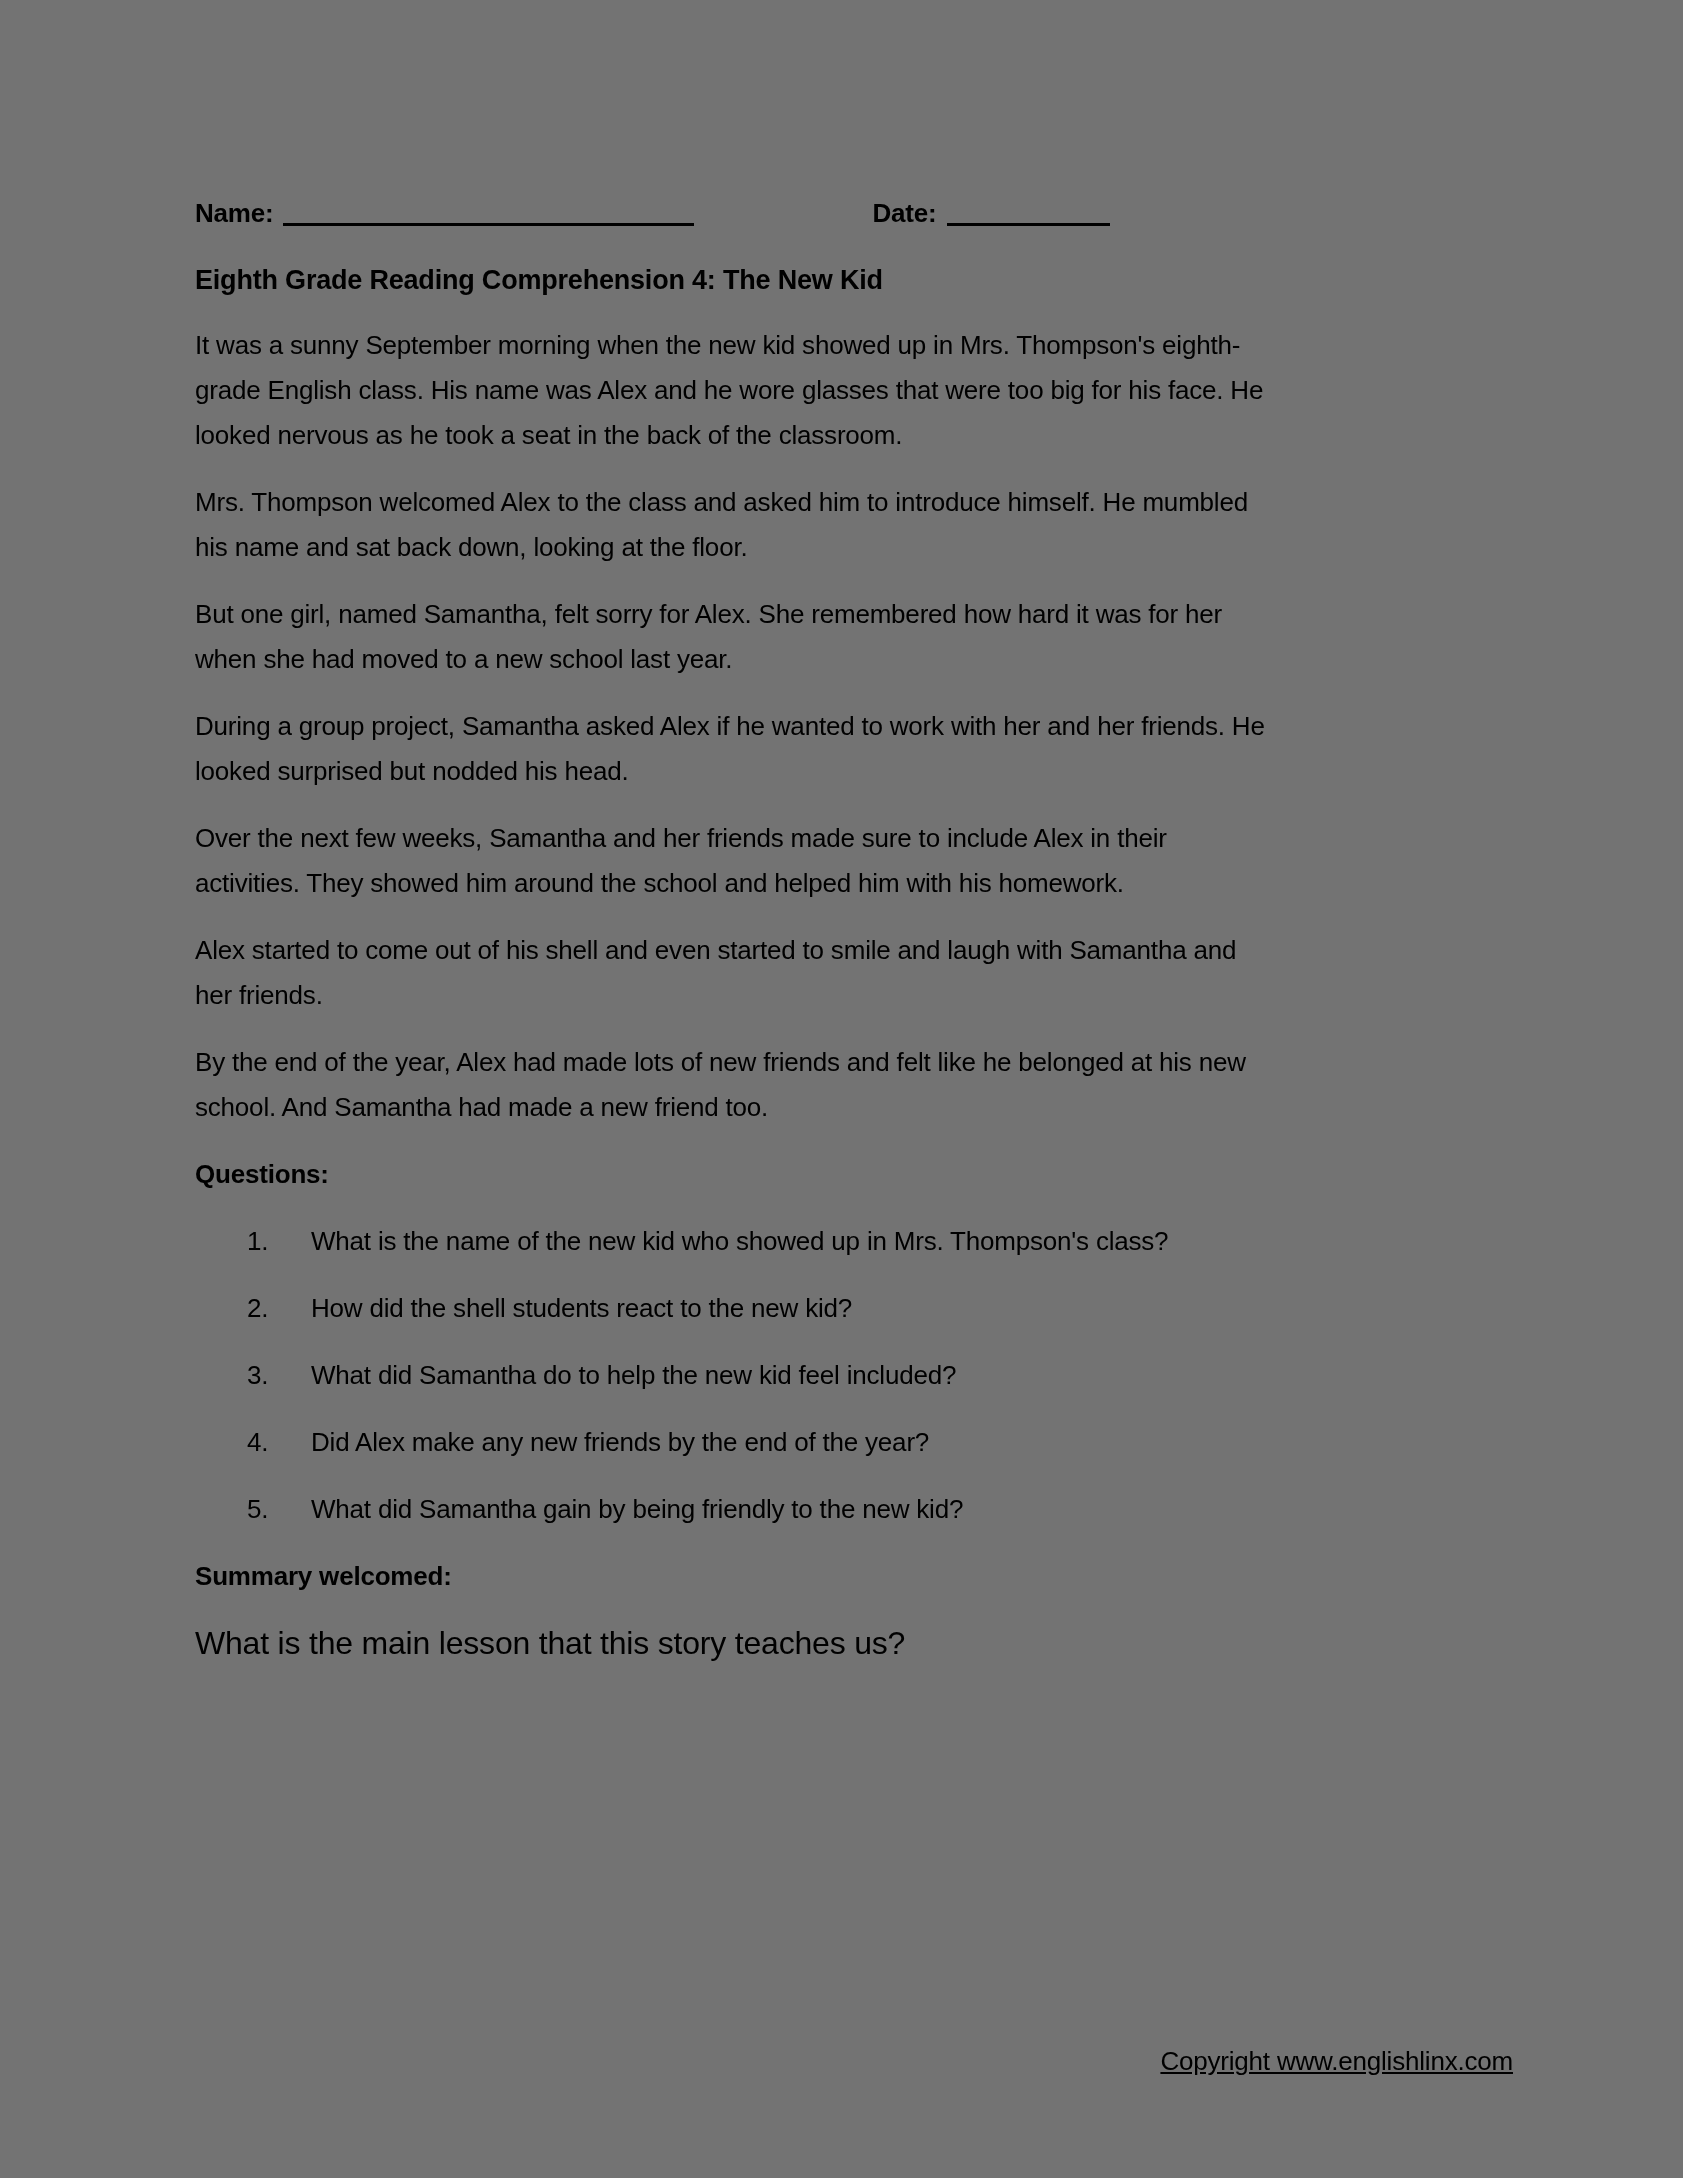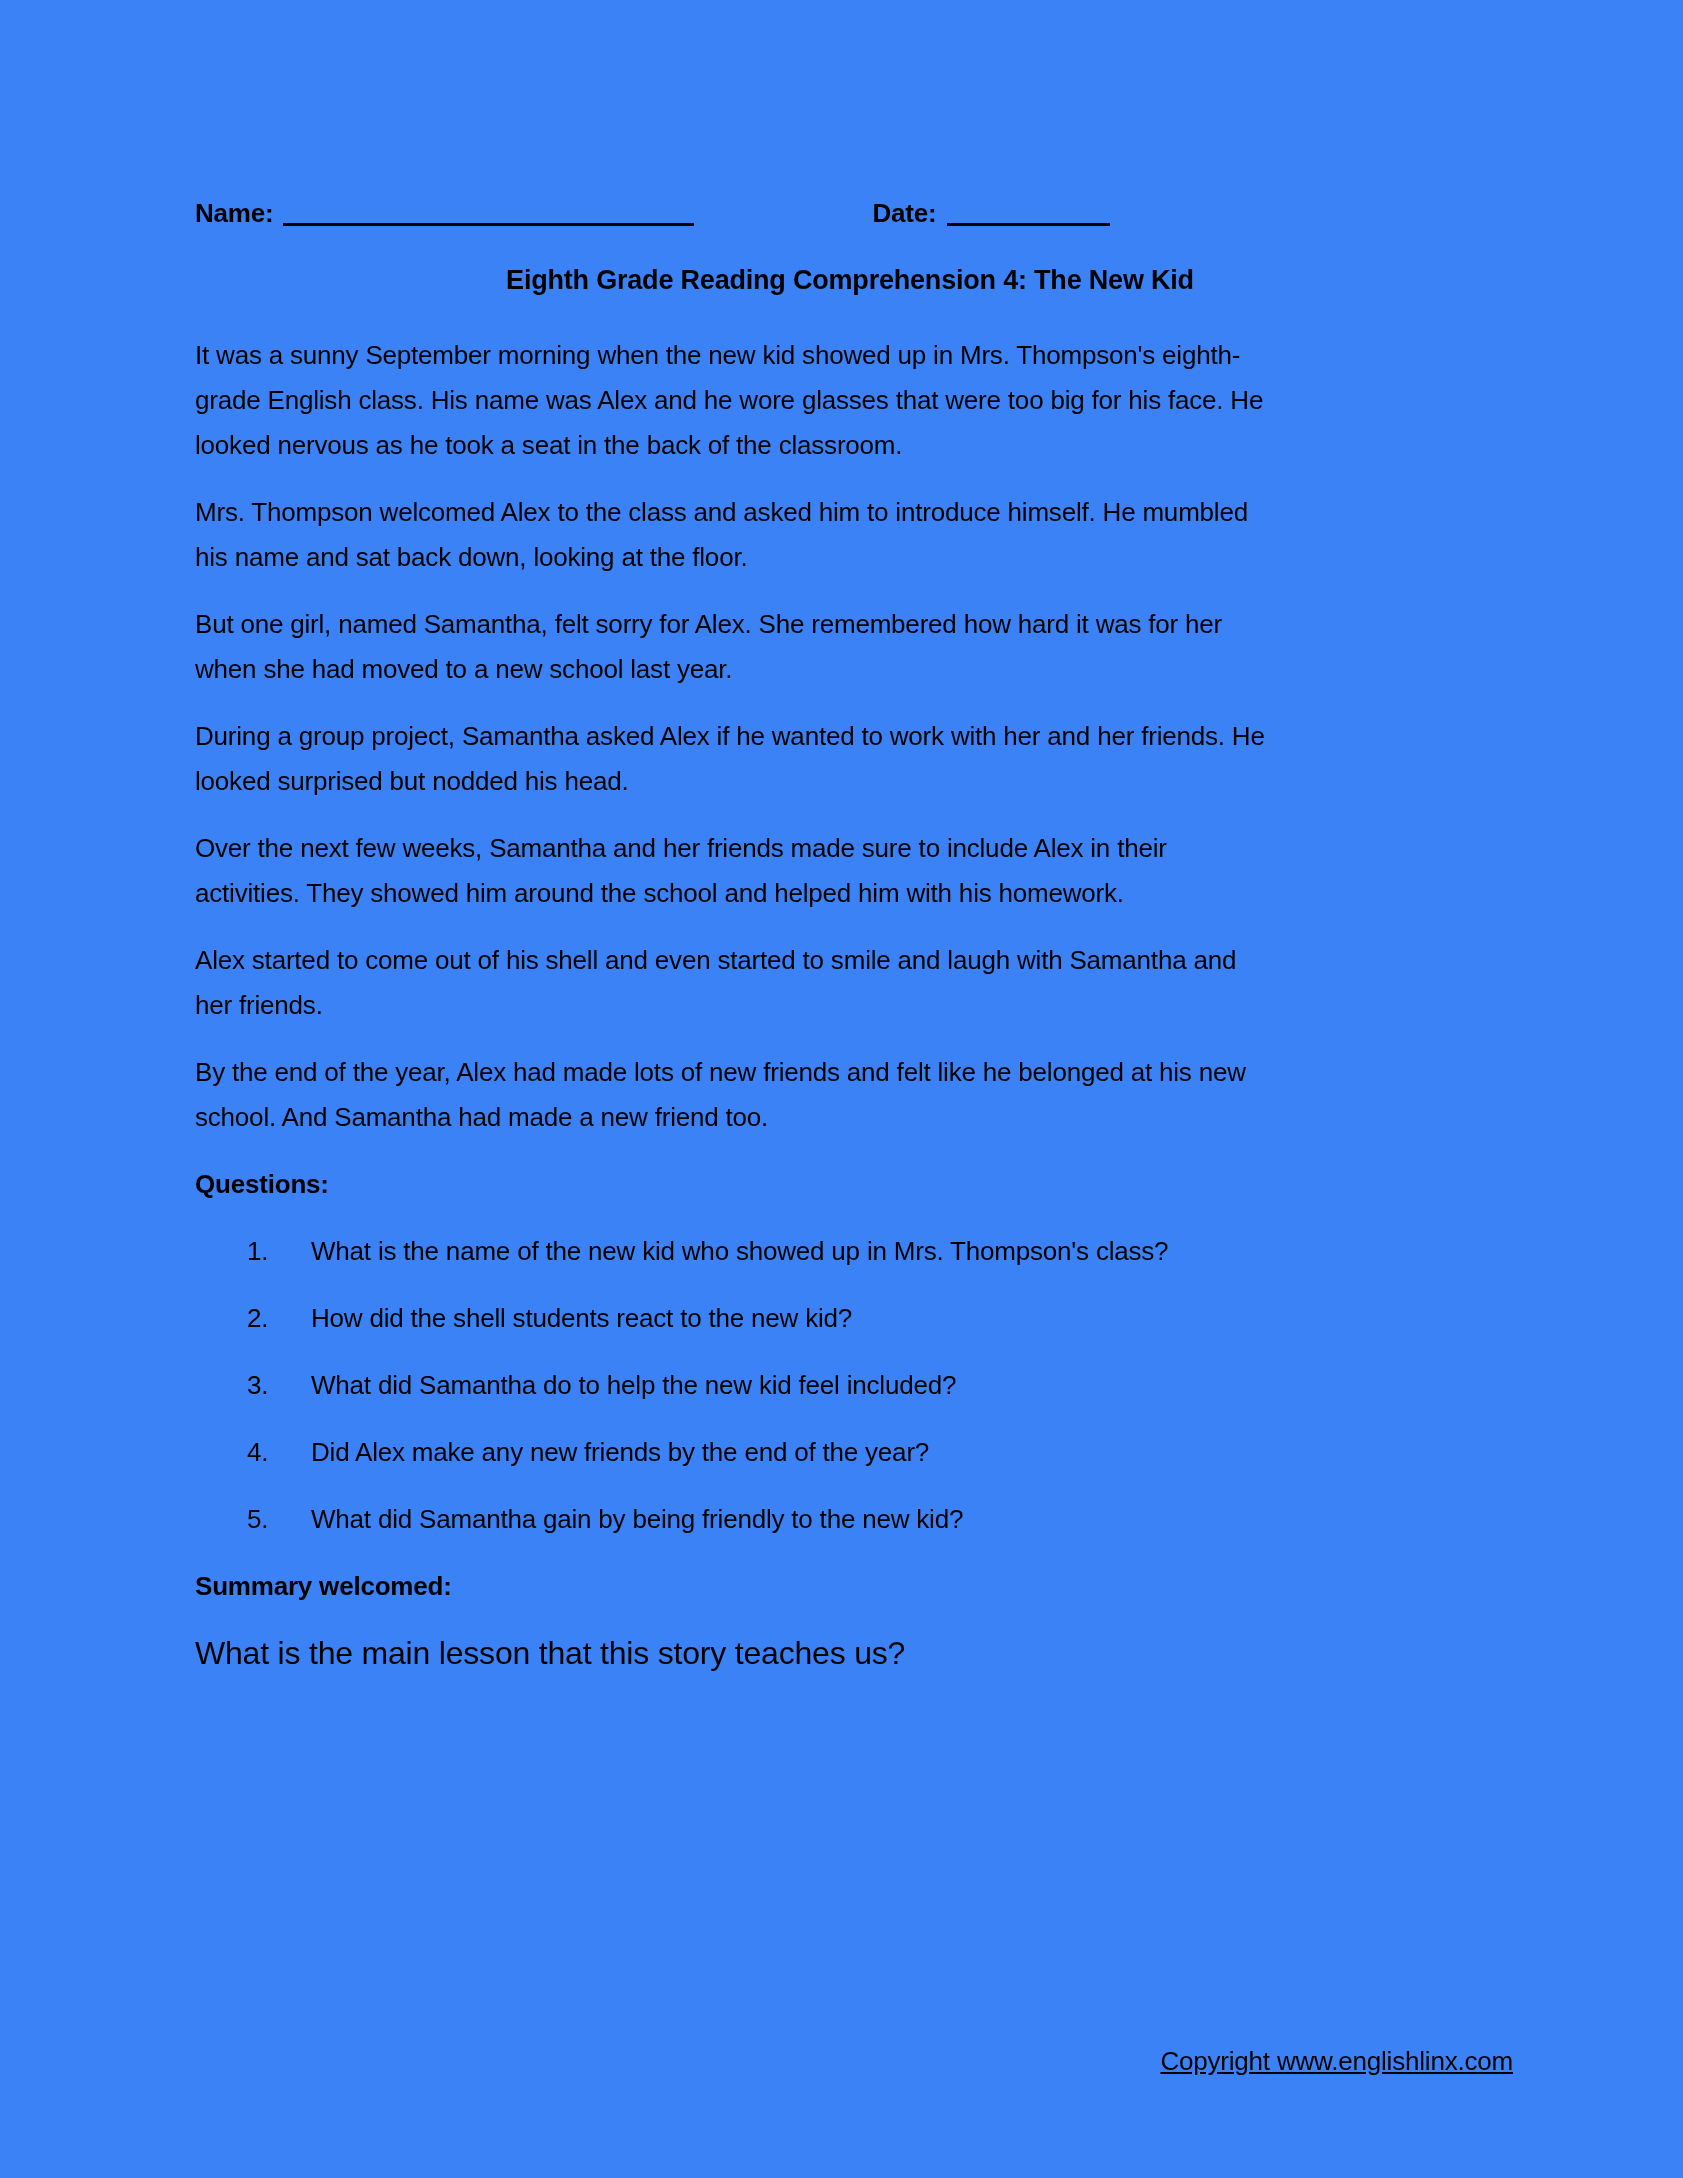--- a/index.html
+++ b/index.html
@@ -12,21 +12,21 @@
     height: 2178px;
     position: relative;
     font-family: "Liberation Sans", sans-serif;
     color: #000000;
     letter-spacing: -0.2px;
   }
   .page {
     position: relative;
     width: 1683px;
     height: 2178px;
-    background: #3b82f6;
+    background: #737373;
     overflow: hidden;
   }
   .content {
     padding: 191px 178px 0 195px;
   }
   
   .header-row {
     font-size: 26px;
     font-weight: bold;
     line-height: 45px;
@@ -40,22 +40,22 @@
     transform: translateY(4px);
   }
   .name-blank { width: 411px; margin-left: 10px; }
   .date-label { margin-left: 178px; }
   .date-blank { width: 163px; margin-left: 10px; }
   
   .title {
     font-size: 27px;
     font-weight: bold;
     line-height: 45px;
-    text-align: center;
-    margin: 0 0 30px 0;
+    text-align: left;
+    margin: 0 0 20px 0;
   }
   
   .story { margin-top: 8px; }
   .story p {
     font-size: 26px;
     line-height: 45px;
     margin: 0 0 22px 0;
     white-space: pre-line;
   }
   

